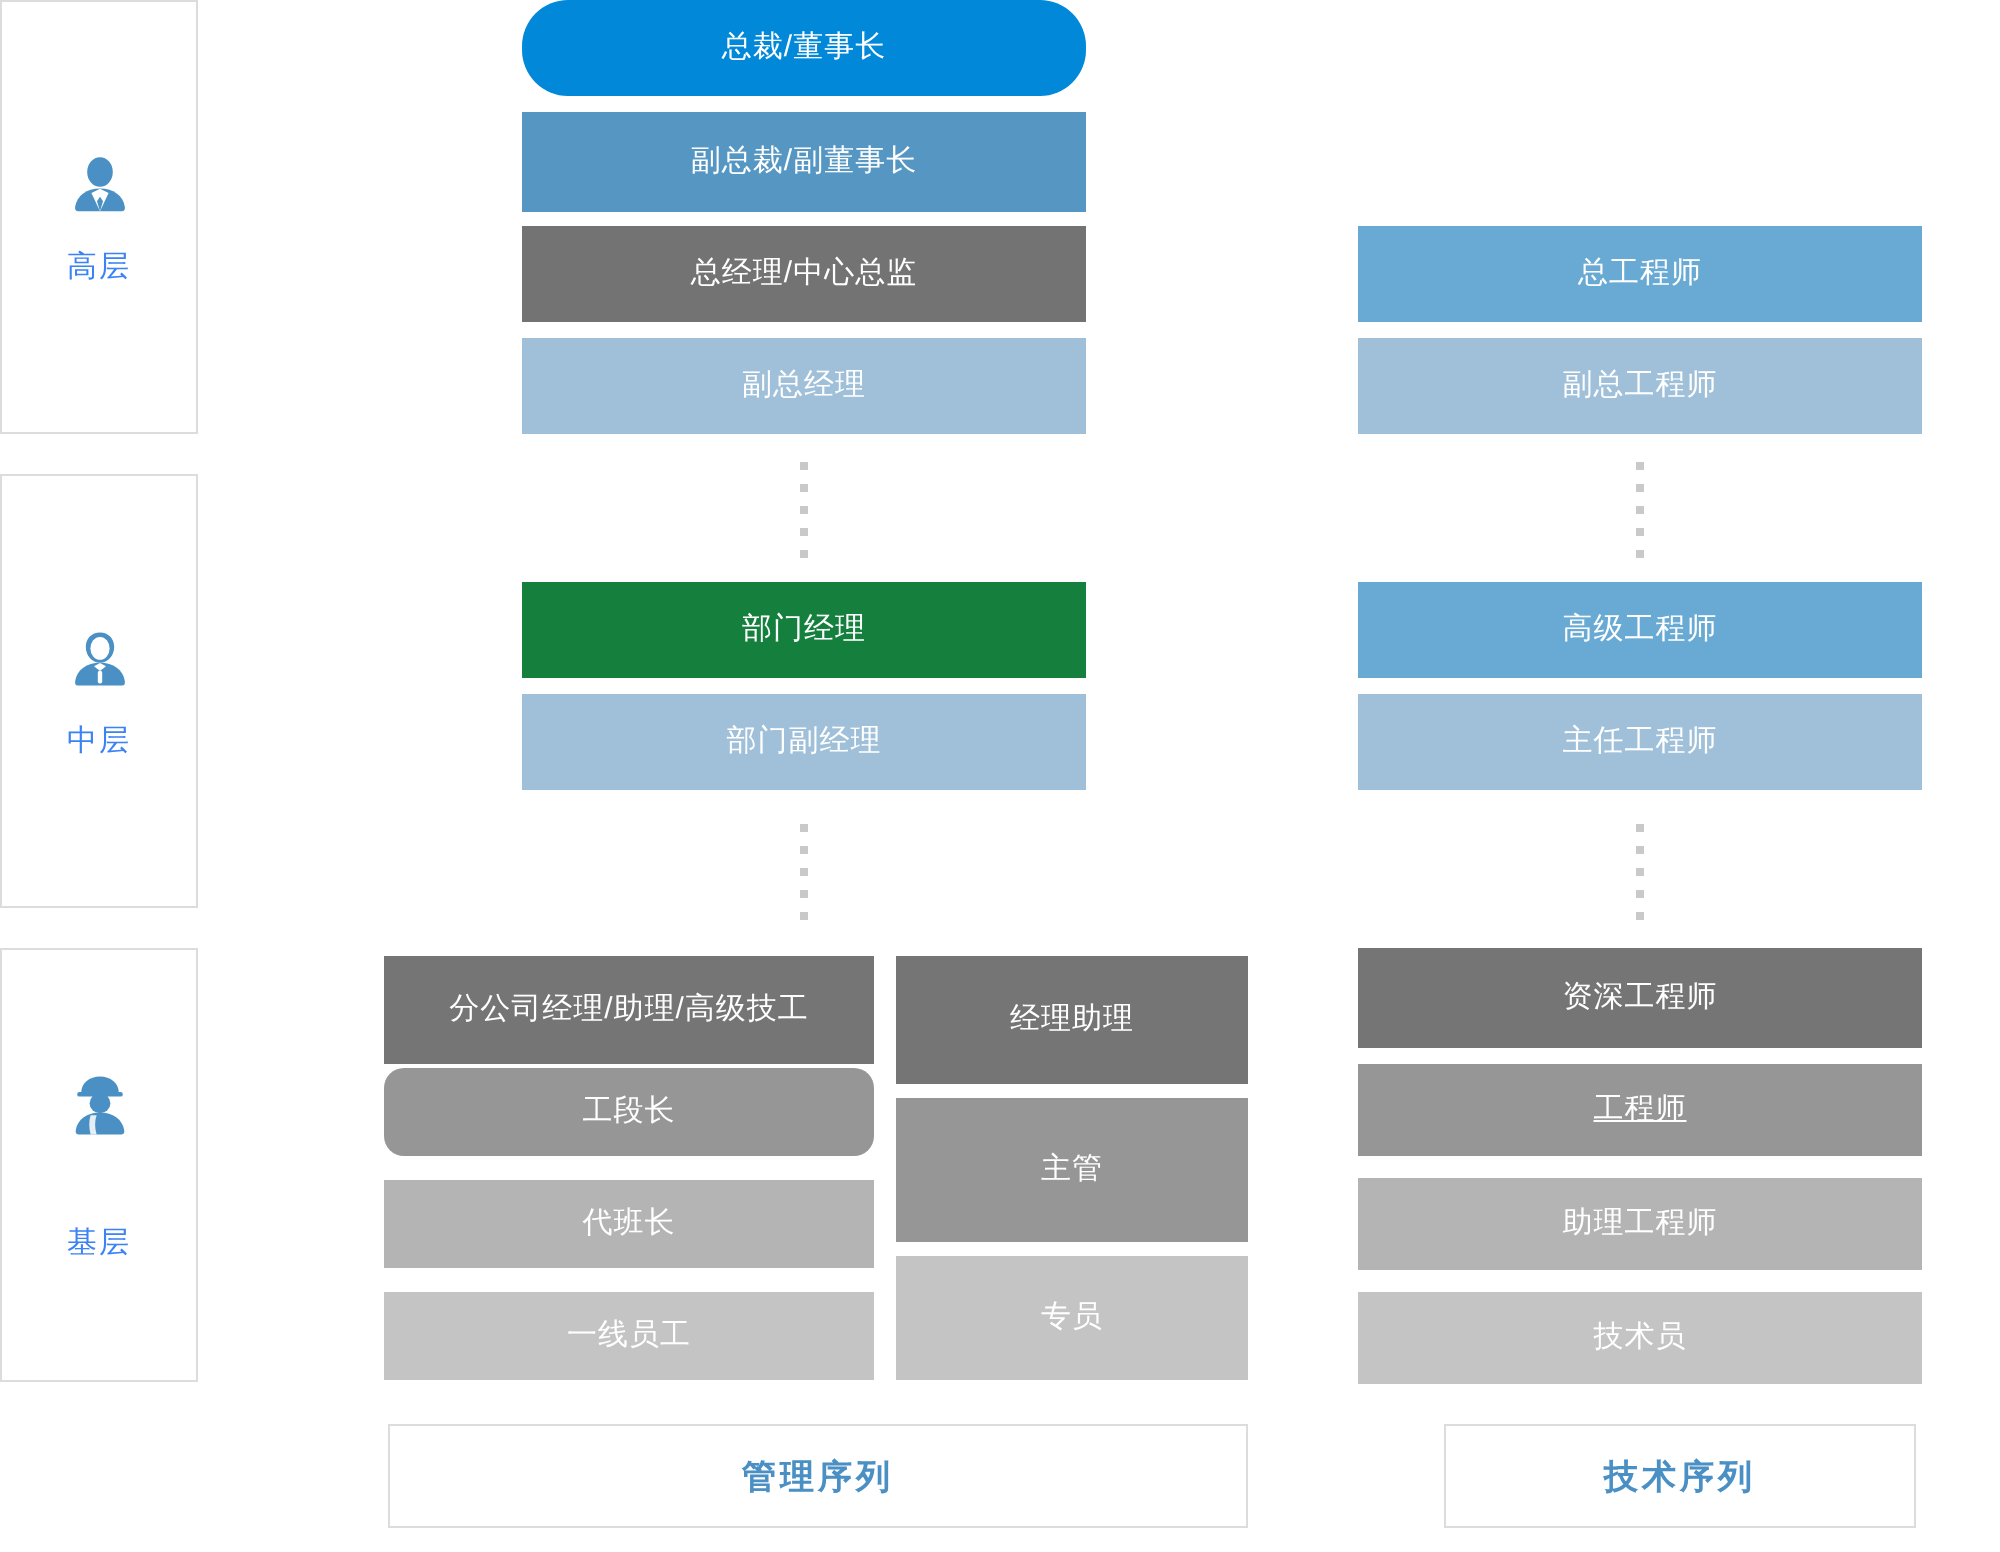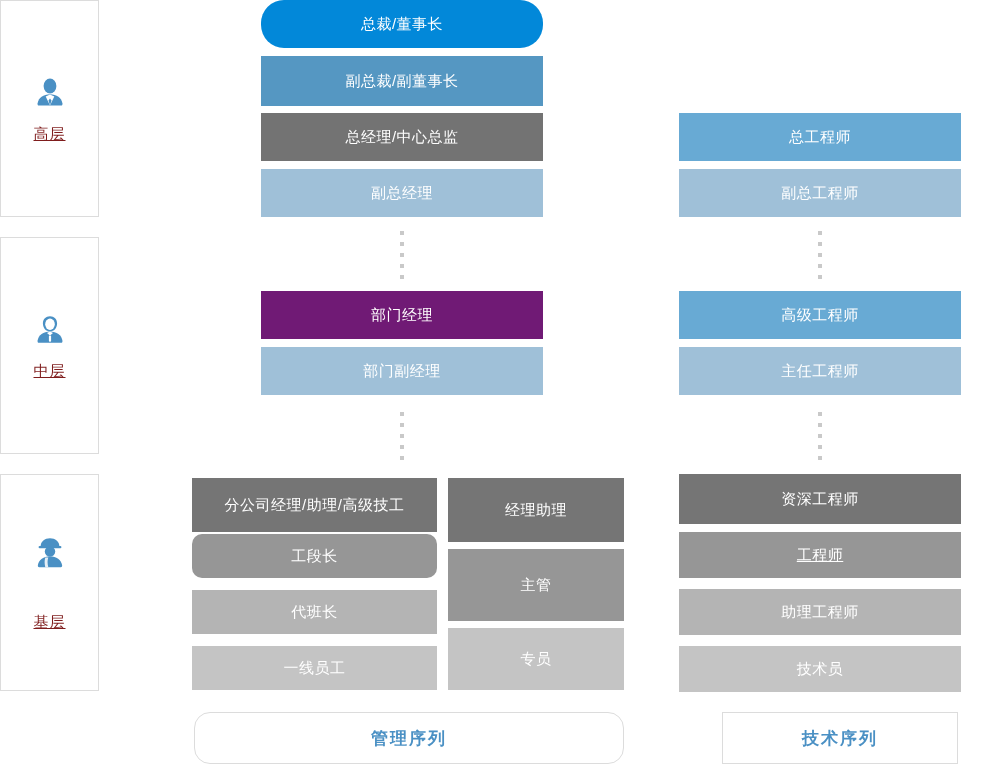--- a/index.html
+++ b/index.html
@@ -31,24 +31,23 @@
     justify-content: center;
   }
   .level-icon {
     width: 38px;
     height: 38px;
     display: block;
     margin-bottom: 12px;
   }
   .level-label {
     font-size: 15px;
-    color: #7f1d1d;
+    color: #3b82f6;
     letter-spacing: 1px;
     line-height: 1;
-    text-decoration: underline;
   }
 
   
   .role-box {
     display: flex;
     align-items: center;
     justify-content: center;
     color: #ffffff;
     font-size: 15px;
     letter-spacing: 0.5px;
@@ -128,21 +127,21 @@
 </div>
 <div class="abs role-box" style="left:261px;top:113px;width:282px;height:48px;background:#737373;">
   <span>总经理/中心总监</span>
 </div>
 <div class="abs role-box" style="left:261px;top:169px;width:282px;height:48px;background:#9fc0d8;">
   <span>副总经理</span>
 </div>
 
 <div class="abs dots" style="left:400px;top:231px;height:52px;"></div>
 
-<div class="abs role-box" style="left:261px;top:291px;width:282px;height:48px;background:#701a75;">
+<div class="abs role-box" style="left:261px;top:291px;width:282px;height:48px;background:#15803d;">
   <span>部门经理</span>
 </div>
 <div class="abs role-box" style="left:261px;top:347px;width:282px;height:48px;background:#9fc0d8;">
   <span>部门副经理</span>
 </div>
 
 <div class="abs dots" style="left:400px;top:412px;height:52px;"></div>
 
 <div class="abs role-box" style="left:192px;top:478px;width:245px;height:54px;background:#757575;">
   <span>分公司经理/助理/高级技工</span>
@@ -191,18 +190,18 @@
 <div class="abs role-box" style="left:679px;top:532px;width:282px;height:46px;background:#969696;text-decoration:underline;">
   <span>工程师</span>
 </div>
 <div class="abs role-box" style="left:679px;top:589px;width:282px;height:46px;background:#b4b4b4;">
   <span>助理工程师</span>
 </div>
 <div class="abs role-box" style="left:679px;top:646px;width:282px;height:46px;background:#c4c4c4;">
   <span>技术员</span>
 </div>
 
-<div class="abs seq-box" style="left:194px;top:712px;width:430px;height:52px;border-radius:16px;">
+<div class="abs seq-box" style="left:194px;top:712px;width:430px;height:52px;">
   <span>管理序列</span>
 </div>
 <div class="abs seq-box" style="left:722px;top:712px;width:236px;height:52px;">
   <span>技术序列</span>
 </div>
 
 </body></html>

